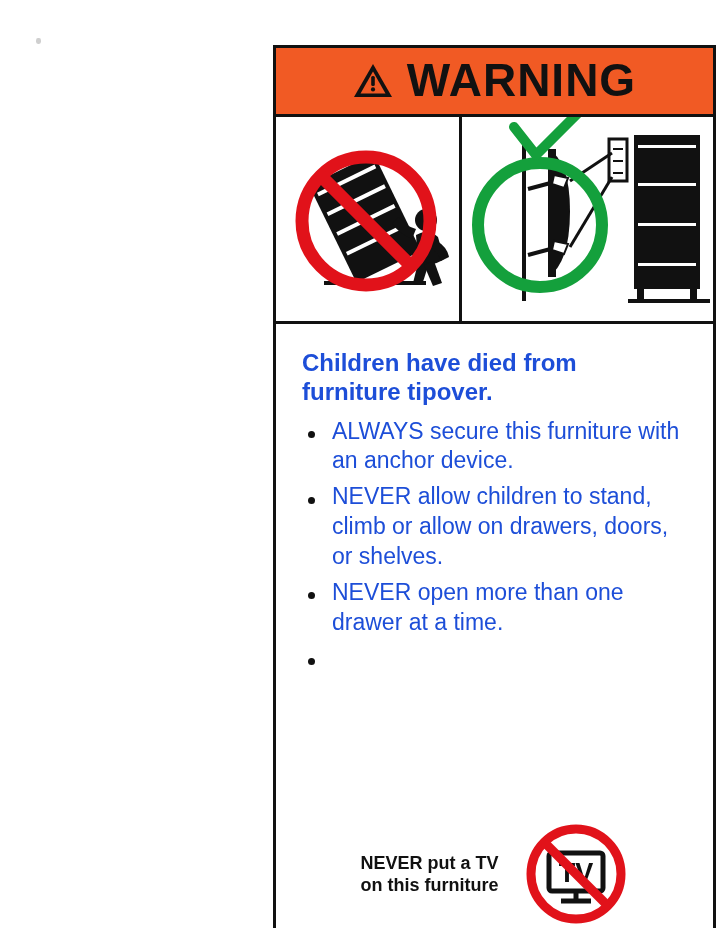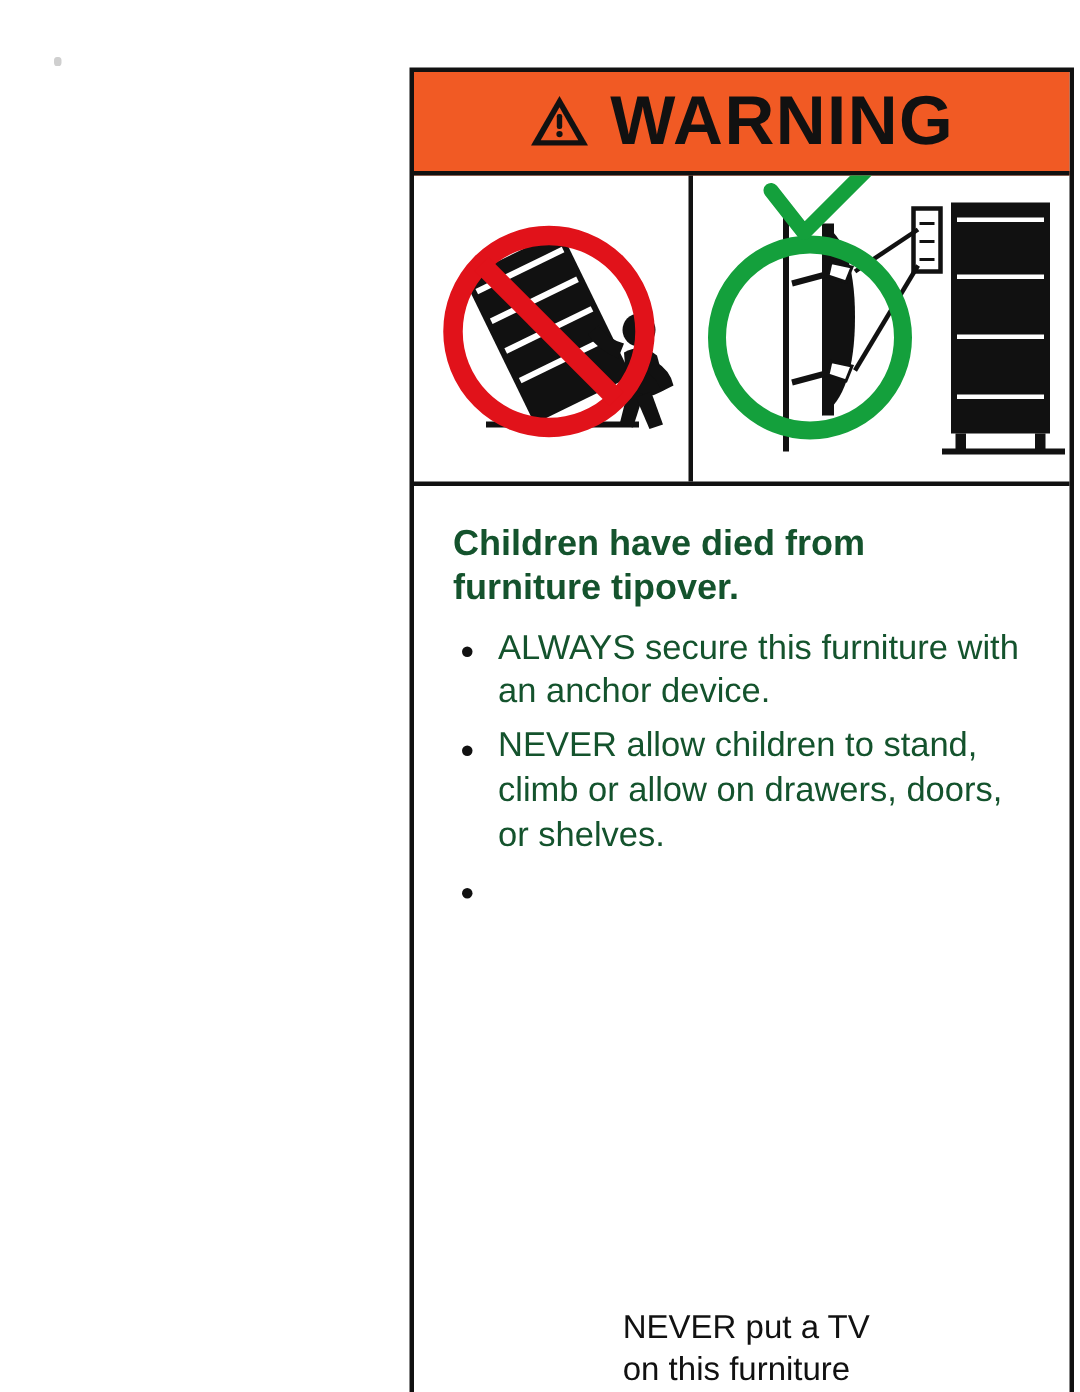--- a/index.html
+++ b/index.html
@@ -99,35 +99,35 @@
   .body {
     flex: 1 1 auto;
     padding: 24px 20px 10px 26px;
     box-sizing: border-box;
     position: relative;
   }
   .headline {
     font-weight: bold;
     font-size: 24px;
     line-height: 1.22;
-    color: #14532d;
+    color: #1d4ed8;
     margin: 0 0 10px 0;
     max-width: 330px;
   }
   .bullets {
     list-style: none;
     margin: 0;
     padding: 0;
   }
   .bullets li {
     position: relative;
     padding-left: 30px;
     font-size: 23px;
     line-height: 1.30;
-    color: #14532d;
+    color: #1d4ed8;
     margin-bottom: 6px;
   }
   .bullets li .dot {
     position: absolute;
     left: 6px;
     top: 0.62em;
     width: 7px;
     height: 7px;
     background: #111111;
     border-radius: 50%;
@@ -138,22 +138,22 @@
     position: absolute;
     left: 26px;
     right: 20px;
     bottom: 34px;
     display: flex;
     align-items: center;
     justify-content: center;
     gap: 18px;
   }
   .tv-text {
-    font-weight: normal;
-    font-size: 22px;
+    font-weight: bold;
+    font-size: 18px;
     line-height: 1.25;
     color: #111111;
     text-align: left;
     white-space: pre-line;
   }
   .tv-icon {
     width: 118px;
     height: 104px;
     position: relative;
     flex: 0 0 auto;
@@ -261,23 +261,41 @@
         <li>
           <span class="dot"></span>
           <span>ALWAYS secure this furniture with an anchor device.</span>
         </li>
         <li>
           <span class="dot"></span>
           <span>NEVER allow children to stand, climb or allow on drawers, doors, or shelves.</span>
         </li>
         <li>
           <span class="dot"></span>
+          <span>NEVER open more than one drawer at a time.</span>
+        </li>
+        <li>
+          <span class="dot"></span>
         </li>
       </ul>
 
       <div class="tv-row">
         <div class="tv-text">NEVER put a TV
 on this furniture</div>
+        <div class="tv-icon">
+          <svg width="118" height="104" viewBox="0 0 118 104">
+            <g fill="none" stroke="#111111" stroke-width="5">
+              <rect x="32" y="31" width="54" height="38" rx="3"></rect>
+            </g>
+            <text x="59" y="60" text-anchor="middle" font-family="Liberation Sans, sans-serif" font-size="27" font-weight="bold" fill="#111111">TV</text>
+            <g stroke="#111111" stroke-width="5" fill="none">
+              <line x1="59" y1="69" x2="59" y2="78"></line>
+              <line x1="44" y1="79" x2="74" y2="79"></line>
+            </g>
+            <circle cx="59" cy="52" r="45" fill="none" stroke="#e1121a" stroke-width="9"></circle>
+            <line x1="27" y1="20" x2="91" y2="84" stroke="#e1121a" stroke-width="9"></line>
+          </svg>
+        </div>
       </div>
     </div>
 
   </div>
 </div>
 
 </body></html>

